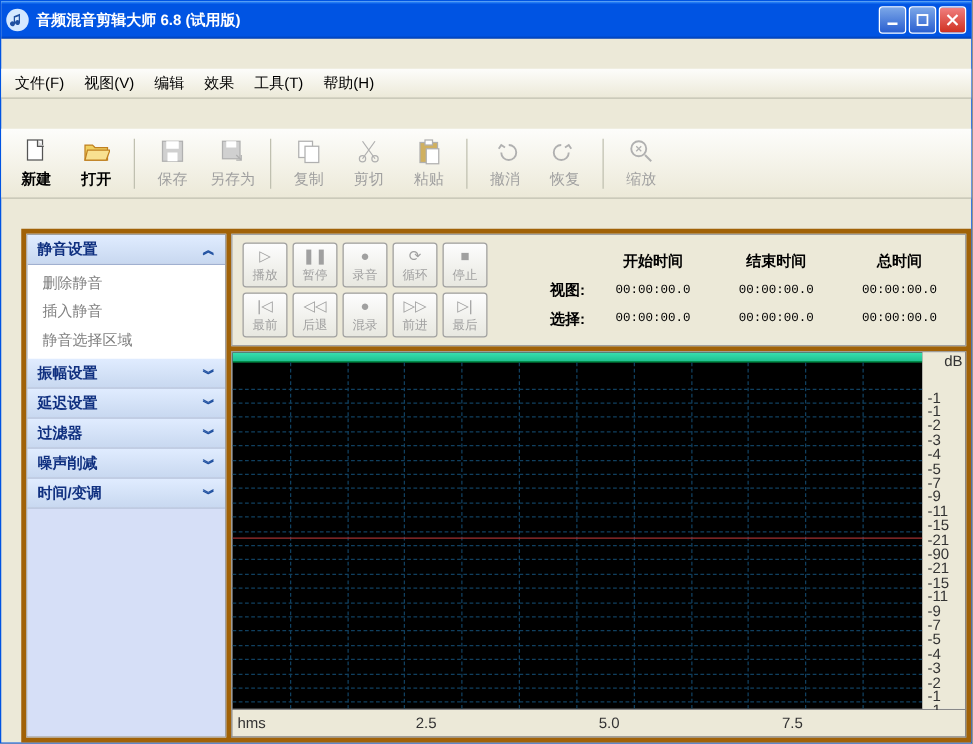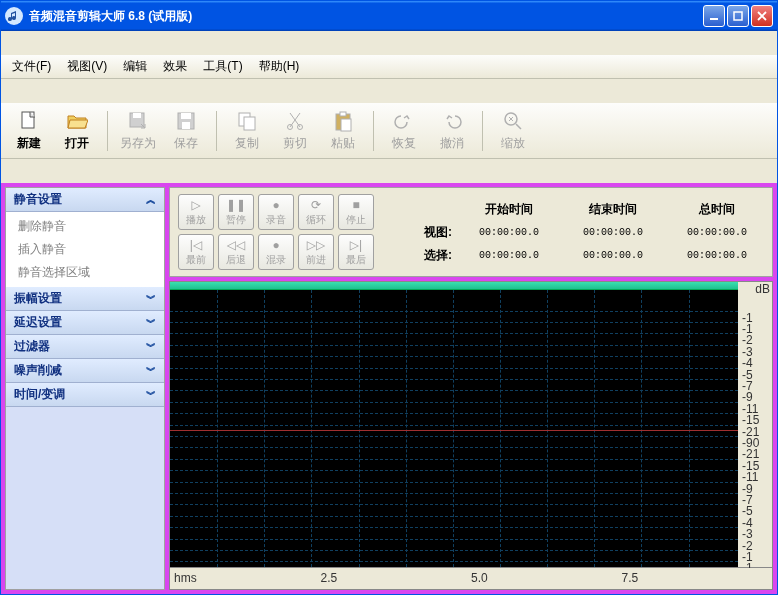--- a/index.html
+++ b/index.html
@@ -18,21 +18,21 @@
 .menuitem { padding: 3px 7px; cursor: default; }
 
 .toolbar { height: 56px; background: linear-gradient(#fdfdfb,#ece9d8); display: flex; align-items: center; padding: 18px 6px; gap: 4px; border-bottom: 1px solid #c0c0b0; }
 .tb-btn { width: 44px; height: 50px; display: flex; flex-direction: column; align-items: center; justify-content: center; gap: 2px; cursor: pointer; border-radius: 3px; }
 .tb-btn.disabled { color: #a0a0a0; cursor: default; }
 .tb-icon { width: 24px; height: 24px; display: flex; align-items: center; justify-content: center; }
 .tb-sep { width: 1px; height: 40px; background: #c0c0b0; margin: 0 4px; }
 .tb-label { font-size: 12px; font-weight: bold; }
 .tb-btn.disabled .tb-label{font-weight:normal;}
 
-.workarea { flex: 1; display: flex; background: #d946ef; min-height: 0; }
+.workarea { flex: 1; display: flex; background: #a16207; min-height: 0; margin-left: 16px; }
 
 
 .sidebar { width: 160px; background: #fff; border: 1px solid #a0a0a0; margin: 4px 2px 4px 4px; display: flex; flex-direction: column; overflow:hidden; }
 .acc-header { height: 24px; background: linear-gradient(#e0ecff,#c8d8f0); border-bottom: 1px solid #a0b0d0; display: flex; align-items: center; justify-content: space-between; padding: 0 8px; font-weight: bold; color: #103080; cursor: pointer;}
 .acc-chevrons { font-size: 10px; color: #2050a0; }
 .acc-body { padding: 6px 12px; display: flex; flex-direction: column; gap: 6px; }
 .acc-link { color: #808080; cursor: pointer; }
 .acc-body-pad { flex:1; background:#d6dff7;}
 
 
@@ -123,37 +123,37 @@
             <path d="M2 6h6l2 2h10v10H2z" fill="#f0d060" stroke="#c08020"></path>
             <path d="M4 10h18l-3 8H2z" fill="#f8e090" stroke="#c08020"></path>
           </svg>
         </div>
         <div class="tb-label">打开</div>
       </div>
       <div class="tb-sep"></div>
       <div class="tb-btn disabled">
         <div class="tb-icon">
           <svg width="22" height="22">
+            <rect x="3" y="3" width="16" height="16" fill="#d0d0d0" stroke="#b0b0b0"></rect>
+            <rect x="6" y="3" width="10" height="6" fill="#fff"></rect>
+            <rect x="7" y="12" width="8" height="7" fill="#fff"></rect>
+          </svg>
+        </div>
+        <div class="tb-label">保存</div>
+      </div>
+      <div class="tb-btn disabled">
+        <div class="tb-icon">
+          <svg width="22" height="22">
             <rect x="3" y="3" width="14" height="14" fill="#d0d0d0" stroke="#b0b0b0"></rect>
             <rect x="6" y="3" width="8" height="5" fill="#fff"></rect>
             <path d="M14 14l4 4M18 14v4h-4" stroke="#b0b0b0" fill="none"></path>
           </svg>
         </div>
         <div class="tb-label">另存为</div>
       </div>
-      <div class="tb-btn disabled">
-        <div class="tb-icon">
-          <svg width="22" height="22">
-            <rect x="3" y="3" width="16" height="16" fill="#d0d0d0" stroke="#b0b0b0"></rect>
-            <rect x="6" y="3" width="10" height="6" fill="#fff"></rect>
-            <rect x="7" y="12" width="8" height="7" fill="#fff"></rect>
-          </svg>
-        </div>
-        <div class="tb-label">保存</div>
-      </div>
       <div class="tb-sep"></div>
       <div class="tb-btn disabled">
         <div class="tb-icon">
           <svg width="22" height="22">
             <rect x="3" y="3" width="11" height="13" fill="#fff" stroke="#b0b0b0"></rect>
             <rect x="8" y="7" width="11" height="13" fill="#fff" stroke="#b0b0b0"></rect>
           </svg>
         </div>
         <div class="tb-label">复制</div>
       </div>
@@ -174,34 +174,34 @@
             <rect x="8" y="2" width="6" height="4" fill="#fff" stroke="#b0b0b0"></rect>
             <rect x="9" y="9" width="10" height="12" fill="#fff" stroke="#b0b0b0"></rect>
           </svg>
         </div>
         <div class="tb-label">粘贴</div>
       </div>
       <div class="tb-sep"></div>
       <div class="tb-btn disabled">
         <div class="tb-icon">
           <svg width="22" height="22">
+            <path d="M14 6a6 6 0 1 1-6 6" fill="none" stroke="#b0b0b0" stroke-width="1.5"></path>
+            <path d="M6 9l2-3 3 2" fill="none" stroke="#b0b0b0" stroke-width="1.5"></path>
+          </svg>
+        </div>
+        <div class="tb-label">撤消</div>
+      </div>
+      <div class="tb-btn disabled">
+        <div class="tb-icon">
+          <svg width="22" height="22">
             <path d="M8 6a6 6 0 1 0 6 6" fill="none" stroke="#b0b0b0" stroke-width="1.5"></path>
             <path d="M16 9l-2-3-3 2" fill="none" stroke="#b0b0b0" stroke-width="1.5"></path>
           </svg>
         </div>
         <div class="tb-label">恢复</div>
-      </div>
-      <div class="tb-btn disabled">
-        <div class="tb-icon">
-          <svg width="22" height="22">
-            <path d="M14 6a6 6 0 1 1-6 6" fill="none" stroke="#b0b0b0" stroke-width="1.5"></path>
-            <path d="M6 9l2-3 3 2" fill="none" stroke="#b0b0b0" stroke-width="1.5"></path>
-          </svg>
-        </div>
-        <div class="tb-label">撤消</div>
       </div>
       <div class="tb-sep"></div>
       <div class="tb-btn disabled">
         <div class="tb-icon">
           <svg width="22" height="22">
             <circle cx="9" cy="9" r="6" fill="none" stroke="#b0b0b0" stroke-width="1.5"></circle>
             <path d="M14 14l5 5" stroke="#b0b0b0" stroke-width="1.5"></path>
             <path d="M7 7l4 4M11 7l-4 4" stroke="#b0b0b0"></path>
           </svg>
         </div>

